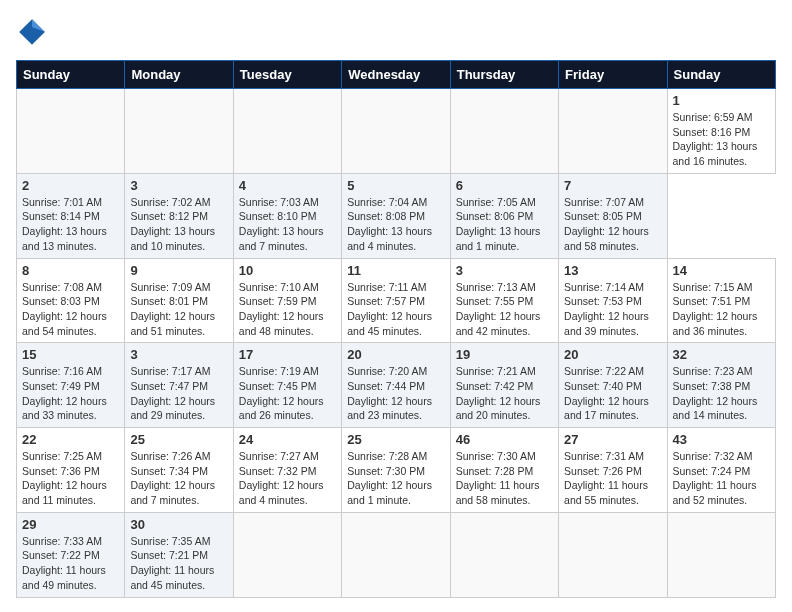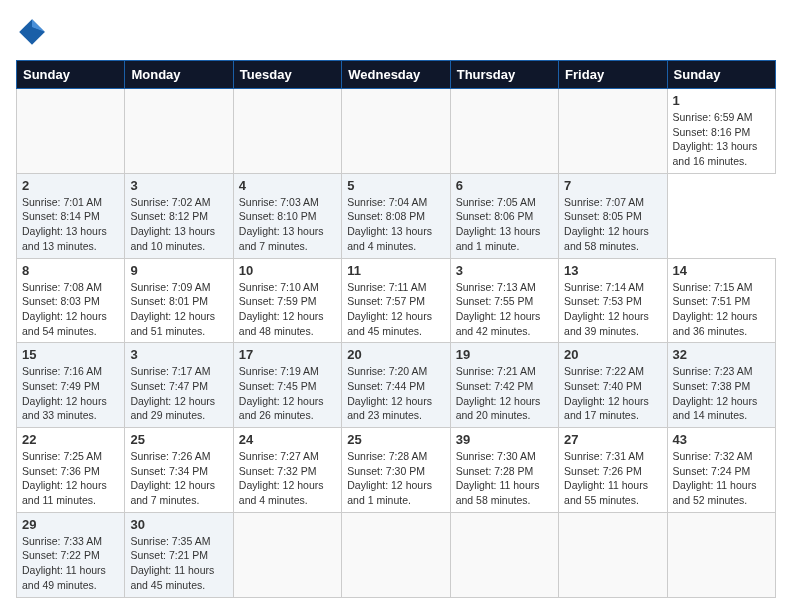--- a/index.html
+++ b/index.html
@@ -281,21 +281,21 @@
           Sunrise: 7:27 AM<br>Sunset: 7:32 PM<br>Daylight: 12 hours and 4 minutes.
         </div>
       </td>
         <td>
         <span class="day-num">25</span>
         <div class="day-detail">
           Sunrise: 7:28 AM<br>Sunset: 7:30 PM<br>Daylight: 12 hours and 1 minute.
         </div>
       </td>
         <td>
-        <span class="day-num">39</span>
+        <span class="day-num">46</span>
         <div class="day-detail">
           Sunrise: 7:30 AM<br>Sunset: 7:28 PM<br>Daylight: 11 hours and 58 minutes.
         </div>
       </td>
         <td>
         <span class="day-num">27</span>
         <div class="day-detail">
           Sunrise: 7:31 AM<br>Sunset: 7:26 PM<br>Daylight: 11 hours and 55 minutes.
         </div>
       </td>

